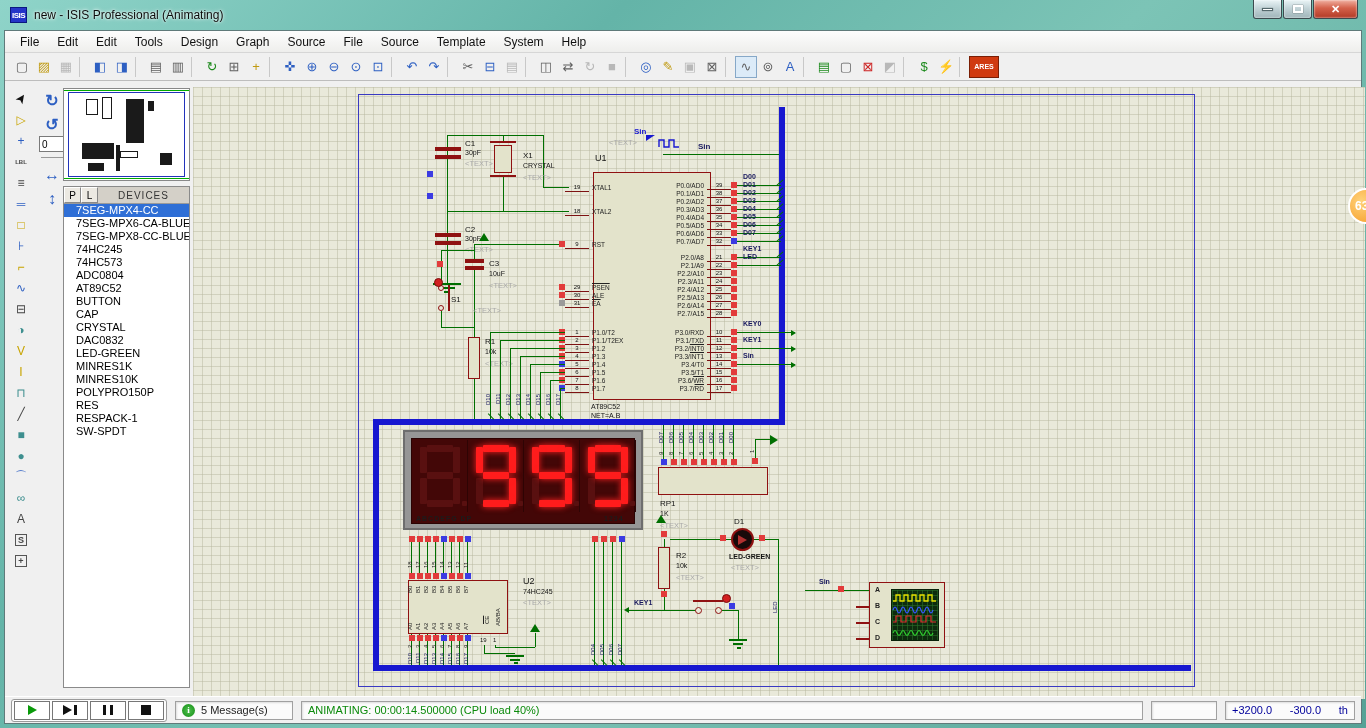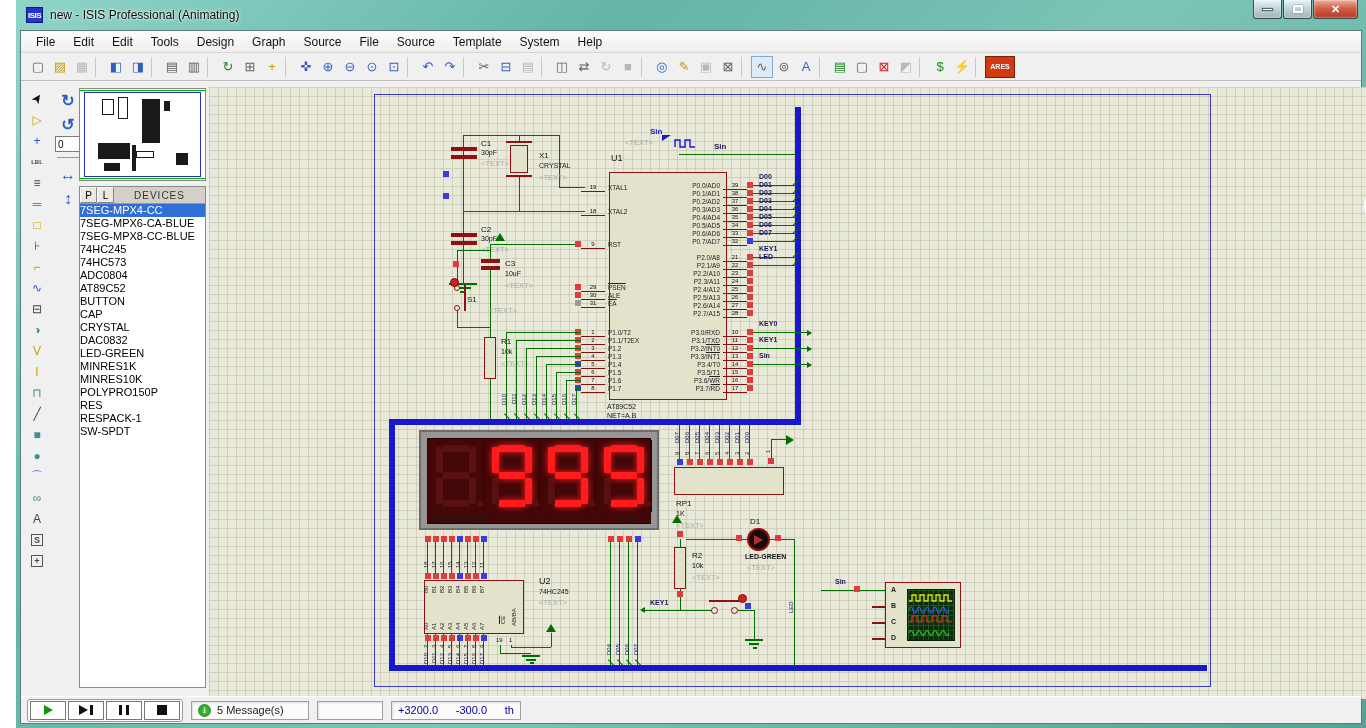--- a/index.html
+++ b/index.html
@@ -1,18 +1,18 @@
 <!DOCTYPE html>
 <html><head>
 <meta charset="utf-8">
 <style>
 *{box-sizing:border-box;margin:0;padding:0}
 html,body{width:1366px;height:728px;overflow:hidden;font-family:"Liberation Sans",sans-serif}
 .p{position:absolute}
-.win{position:absolute;inset:0;background:linear-gradient(135deg,#8fd4c9,#64b4a8 30%,#7cc4b6 55%,#55a296);margin-left:16px;}
+.win{position:absolute;inset:0;background:linear-gradient(135deg,#8fd4c9,#64b4a8 30%,#7cc4b6 55%,#55a296);}
 .titlebar{position:absolute;left:0;top:0;right:0;height:30px;display:flex;align-items:center;padding-left:10px}
 .appicon{width:17px;height:16px;background:#2435c8;border:1px solid #0a1880;color:#fff;font-size:8px;font-weight:bold;display:flex;align-items:center;justify-content:center;letter-spacing:-.5px}
 .titletext{margin-left:7px;font-size:12px;color:#0b0b0b;text-shadow:0 0 4px rgba(255,255,255,.9),0 0 2px rgba(255,255,255,.9)}
 .capbtns{position:absolute;right:8px;top:0;display:flex}
 .cap{width:29px;height:19px;border:1px solid #3c4a4e;border-top:none;display:flex;align-items:center;justify-content:center;background:linear-gradient(180deg,#e9f4f6,#c3d4d8 45%,#9fb4b8);box-shadow:inset 0 0 2px #fff;border-radius:0 0 3px 3px;margin-left:1px}
 .cap.close{width:45px;background:linear-gradient(180deg,#f0b0a0,#d4614a 45%,#b13a26);color:#fff;font-weight:bold;font-size:11px}
 .minbar{width:11px;height:3px;background:#fff;border:1px solid #55696d;box-shadow:0 0 1px #333}
 .maxbox{width:10px;height:8px;border:2px solid #fff;box-shadow:0 0 1px #333}
 .frame{position:absolute;left:4px;right:4px;top:30px;bottom:4px;background:#f0f0f0;border:1px solid #5f7a7a}
 .menubar{position:absolute;left:0;top:0;right:0;height:22px;background:linear-gradient(#fdfdfd,#eeeeec);border-bottom:1px solid #d6d6d6;display:flex;align-items:center;padding-left:6px}
@@ -36,21 +36,21 @@
 .minimap{position:absolute;left:58px;top:6px;width:127px;height:93px;background:#fff;border:1px solid #888}
 .mm-green{position:absolute;left:0;right:0;height:1px;background:#0a0}
 .mm-vp{position:absolute;border:1px solid #2233bb}
 .mm-blob{position:absolute;background:#1a1a1a}
 .mm-out{position:absolute;border:1px solid #1a1a1a}
 .devpanel{position:absolute;left:58px;top:104px;width:127px;bottom:8px;background:#fff;border:1px solid #8a8a8a}
 .devhead{position:absolute;left:0;top:0;right:0;height:17px;background:#d4d0c8;display:flex;border-bottom:1px solid #9a9a9a}
 .plbtn{width:17px;height:16px;background:#ece9e2;border:1px solid #888;border-top-color:#fff;border-left-color:#fff;font-size:10px;display:flex;align-items:center;justify-content:center}
 .devtitle{flex:1;text-align:center;font-size:10px;color:#333;padding-top:3px;letter-spacing:1px}
 .devlist{position:absolute;left:0;top:17px;right:0;bottom:0;overflow:hidden}
-.dev{height:13px;font-size:11px;color:#000;padding:0 0;white-space:nowrap;line-height:13px}
+.dev{height:13px;font-size:11px;color:#000;padding:0 12px;white-space:nowrap;line-height:13px}
 .dev.selected{background:#2f6fd6;color:#fff}
 .canvas{position:absolute;left:188px;top:5px;width:1172px;height:612px;background-color:#e9e9da;background-image:linear-gradient(rgba(185,185,160,.5) 1px,transparent 1px),linear-gradient(90deg,rgba(185,185,160,.5) 1px,transparent 1px);background-size:9px 9px;overflow:hidden}
 .sheet{position:absolute;border:1px solid #3a3ac2}
 .bus{position:absolute;background:#1717d0}
 .hw{position:absolute;height:1px;background:#006f00}
 .vw{position:absolute;width:1px;background:#006f00}
 .mh{position:absolute;height:2px;background:#8f1111}
 .mv{position:absolute;width:2px;background:#8f1111}
 .comp-body{position:absolute;background:#e3e3cb;border:1px solid #8f1111}
 .lbl{position:absolute;font-size:8px;color:#141414;white-space:nowrap}
@@ -1054,20 +1054,23 @@
             <div class="pausebar"></div>
           </div>
         <div class="simbtn">
             <div class="stopsq"></div>
           </div>
       </div>
       <div class="panel" style="width:118px">
         <div class="info-i">i</div>
         <span>5 Message(s)</span>
       </div>
+      <div class="panel anim" style="flex:1">
+        <span>ANIMATING: 00:00:14.500000 (CPU load 40%)</span>
+      </div>
       <div class="panel" style="width:66px"></div>
       <div class="panel coords" style="width:130px">
         <span>+3200.0</span>
         <span>-300.0</span>
         <span>th</span>
       </div>
     </div>
   </div>
 
   <div class="badge">63</div>

